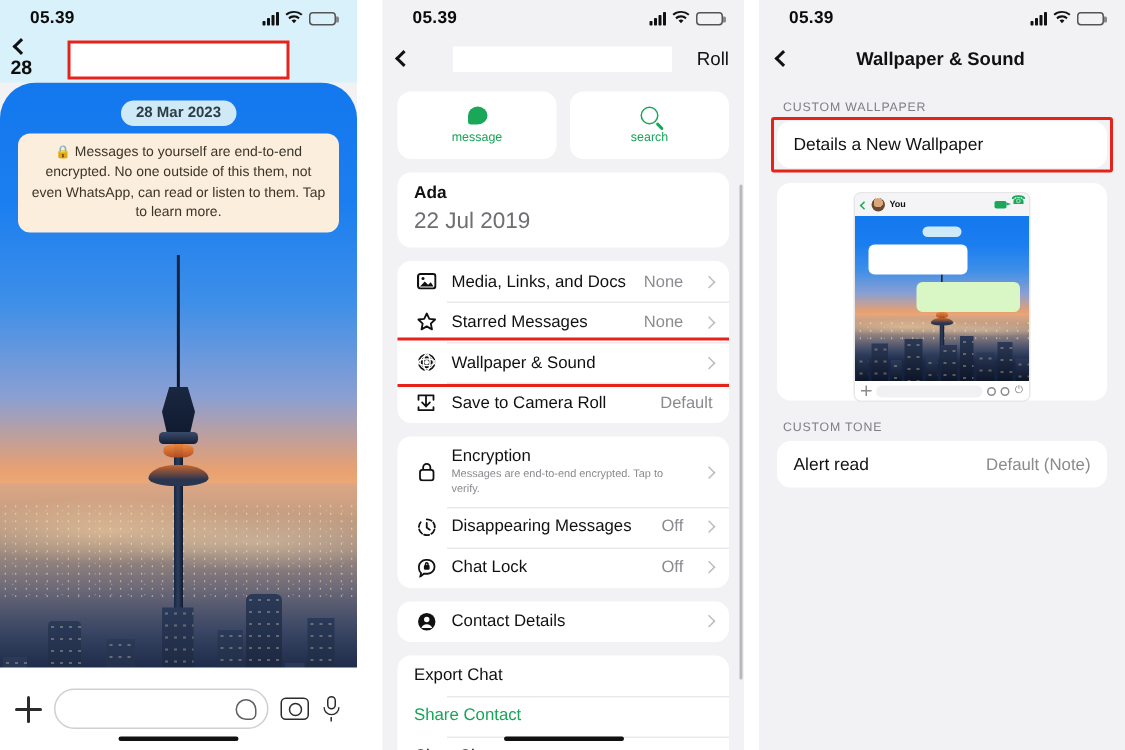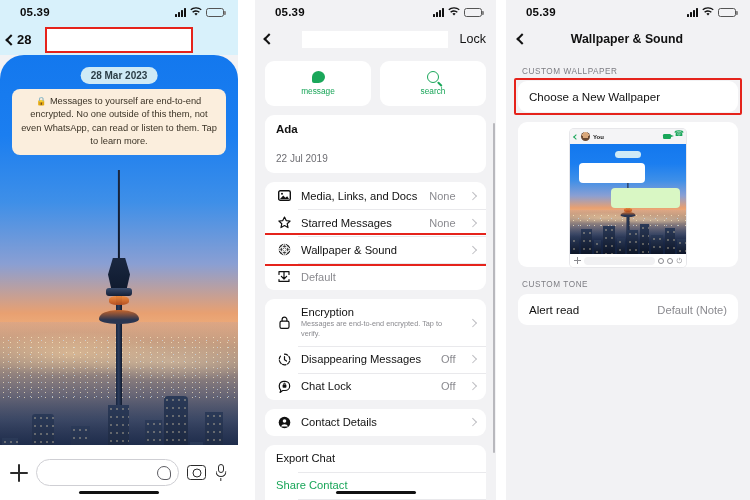--- a/index.html
+++ b/index.html
@@ -44,21 +44,21 @@
   .batt { width:18px; height:9px; border:1.2px solid #555; border-radius:2.6px; position:relative; padding:1px;}
   .batt .fill { height:100%; width:45%; background:#111; border-radius:1.3px; }
   .batt:after{content:""; position:absolute; right:-3px; top:2.5px; width:1.6px; height:3.5px; background:#888; border-radius:0 1px 1px 0;}
 
   
   .p1-status { background:#d8f1fb; }
   .p1-header {
     height: 31px; background:#d8f1fb;
     display:flex; align-items:center; padding-left:7px; position:relative;
   }
-  .p1-back { display:flex; align-items:center; gap:2px; color:#111; }
+  .p1-back { display:flex; align-items:center; gap:2px; color:#111;flex-direction:column; }
   .chev-l { width:8px; height:8px; border-left:2px solid #111; border-bottom:2px solid #111; transform:rotate(45deg); }
   .p1-badge { font-size:13px; font-weight:600; color:#0d0d0d; }
   .p1-redact {
     position:absolute; left:45px; top:3px; width:148px; height:26px;
     background:#ffffff; border:2.2px solid #e5231b;
   }
   .p1-wall { position:relative; height:445px; overflow:hidden;border-radius:24px; }
   .sky {
     position:absolute; inset:0;
     background:
@@ -152,21 +152,21 @@
   .quickrow { display:flex; gap:9px; margin-top:7px; }
   .quickbtn { flex:1; background:#fff; border-radius:9px; height:45px;
               display:flex; flex-direction:column; align-items:center; justify-content:center; gap:3px; }
   .qb-label { font-size:8.3px; color:#18a558; }
   .bubbleicon { width:13px; height:12px; background:#1aa75a; border-radius:50% 50% 50% 2px; }
   .searchicon { width:12px; height:12px; border:1.7px solid #1aa75a; border-radius:50%; position:relative; }
   .searchicon:after{content:""; position:absolute; right:-4px; bottom:-3px; width:5.5px; height:1.7px; background:#1aa75a; transform:rotate(45deg); border-radius:1px;}
   .card { background:#fff; border-radius:9px; margin-top:9px; overflow:hidden; }
   .namecard { padding:8px 11px 9px; }
   .namecard .nm { font-size:11.5px; color:#111; font-weight:600; }
-  .namecard .dt { font-size:10px; color:#6e6e73; margin-top:18px; }
+  .namecard .dt { font-size:15px; color:#6e6e73; margin-top:4px; }
   .row { display:flex; align-items:center; gap:9px; padding:7px 11px; min-height:27px; position:relative; }
   .row + .row:before { content:""; position:absolute; left:33px; right:0; top:0; height:1px; background:#e9e9ec; }
   .row .ico { width:16px; flex:none; display:flex; align-items:center; justify-content:center; color:#1a1a1a; }
   .row .lbl { font-size:11.2px; color:#111; flex:1; }
   .row .val { font-size:11px; color:#8a8a8f; }
   .row .chev { width:5.5px; height:5.5px; border-right:1.4px solid #bdbdc2; border-top:1.4px solid #bdbdc2; transform:rotate(45deg); margin-left:5px; flex:none;}
   .sub { font-size:7.3px; color:#8a8a8f; line-height:1.35; margin-top:1px; }
   .hl { position:absolute; left:-4px; right:-4px; top:-3px; bottom:-3px; border:2.2px solid #e5231b; border-radius:2px; pointer-events:none; }
   .greenrow .lbl { color:#18a558; }
   .p2-scrollbar { position:absolute; right:1px; top:62px; width:2.4px; height:330px; background:#b8b8bd; border-radius:2px; }
@@ -312,21 +312,21 @@
               <path d="M7 1.4c2.2 0 4.2.8 5.6 2.2l1-1.2A9.9 9.9 0 0 0 7 0C4.3 0 1.9 1 .4 2.4l1 1.2A8 8 0 0 1 7 1.4z" fill="#111"></path>
             </svg>
         </span>
         <span class="batt"><span class="fill"></span></span>
       </span>
     </div>
 
     <div class="p2-header">
       <span class="chev-l2"></span>
       <span class="p2-redact"></span>
-      <span class="p2-edit">Lock</span>
+      <span class="p2-edit">Roll</span>
     </div>
 
     <div class="p2-scroll">
 
       <div class="quickrow">
         <div class="quickbtn">
           <span class="bubbleicon"></span>
           <span class="qb-label">message</span>
         </div>
         <div class="quickbtn">
@@ -377,20 +377,21 @@
           <span class="lbl">Wallpaper &amp; Sound</span>
           <span class="val"></span>
           <span class="chev"></span>
         </div>
         <div class="row">
           <span class="ico">
             <svg width="12" height="13" viewBox="0 0 12 13">
                 <path d="M1 4.5V1.6h10v2.9M6 2v7M3.4 6.3 6 9l2.6-2.7M1 9.5v1.9h10V9.5" fill="none" stroke="#111" stroke-width="1.2" stroke-linecap="round" stroke-linejoin="round"></path>
               </svg>
           </span>
+          <span class="lbl">Save to Camera Roll</span>
           <span class="val">Default</span>
         </div>
       </div>
 
       <div class="card">
         <div class="row">
           <span class="ico">
             <svg width="11" height="13" viewBox="0 0 11 13">
                 <rect x="1" y="5.2" width="9" height="7.1" rx="1.6" fill="none" stroke="#111" stroke-width="1.2"></rect>
                 <path d="M3.1 5.2V3.6a2.4 2.4 0 0 1 4.8 0v1.6" fill="none" stroke="#111" stroke-width="1.2"></path>
@@ -486,21 +487,21 @@
       <span class="chev-l2"></span>
       <span class="p3-title">Wallpaper &amp; Sound</span>
     </div>
 
     <div class="p3-body">
 
       <div class="secthdr">CUSTOM WALLPAPER</div>
 
       <div class="p3-row">
         <span class="hl"></span>
-        <span class="lbl">Choose a New Wallpaper</span>
+        <span class="lbl">Details a New Wallpaper</span>
         <span class="chev"></span>
       </div>
 
       <div class="previewcard">
         <div class="mini">
           <div class="mini-hdr">
             <span class="mini-chev"></span>
             <span class="mini-av"></span>
             <span class="mini-you">You</span>
             <span class="mini-ic">

